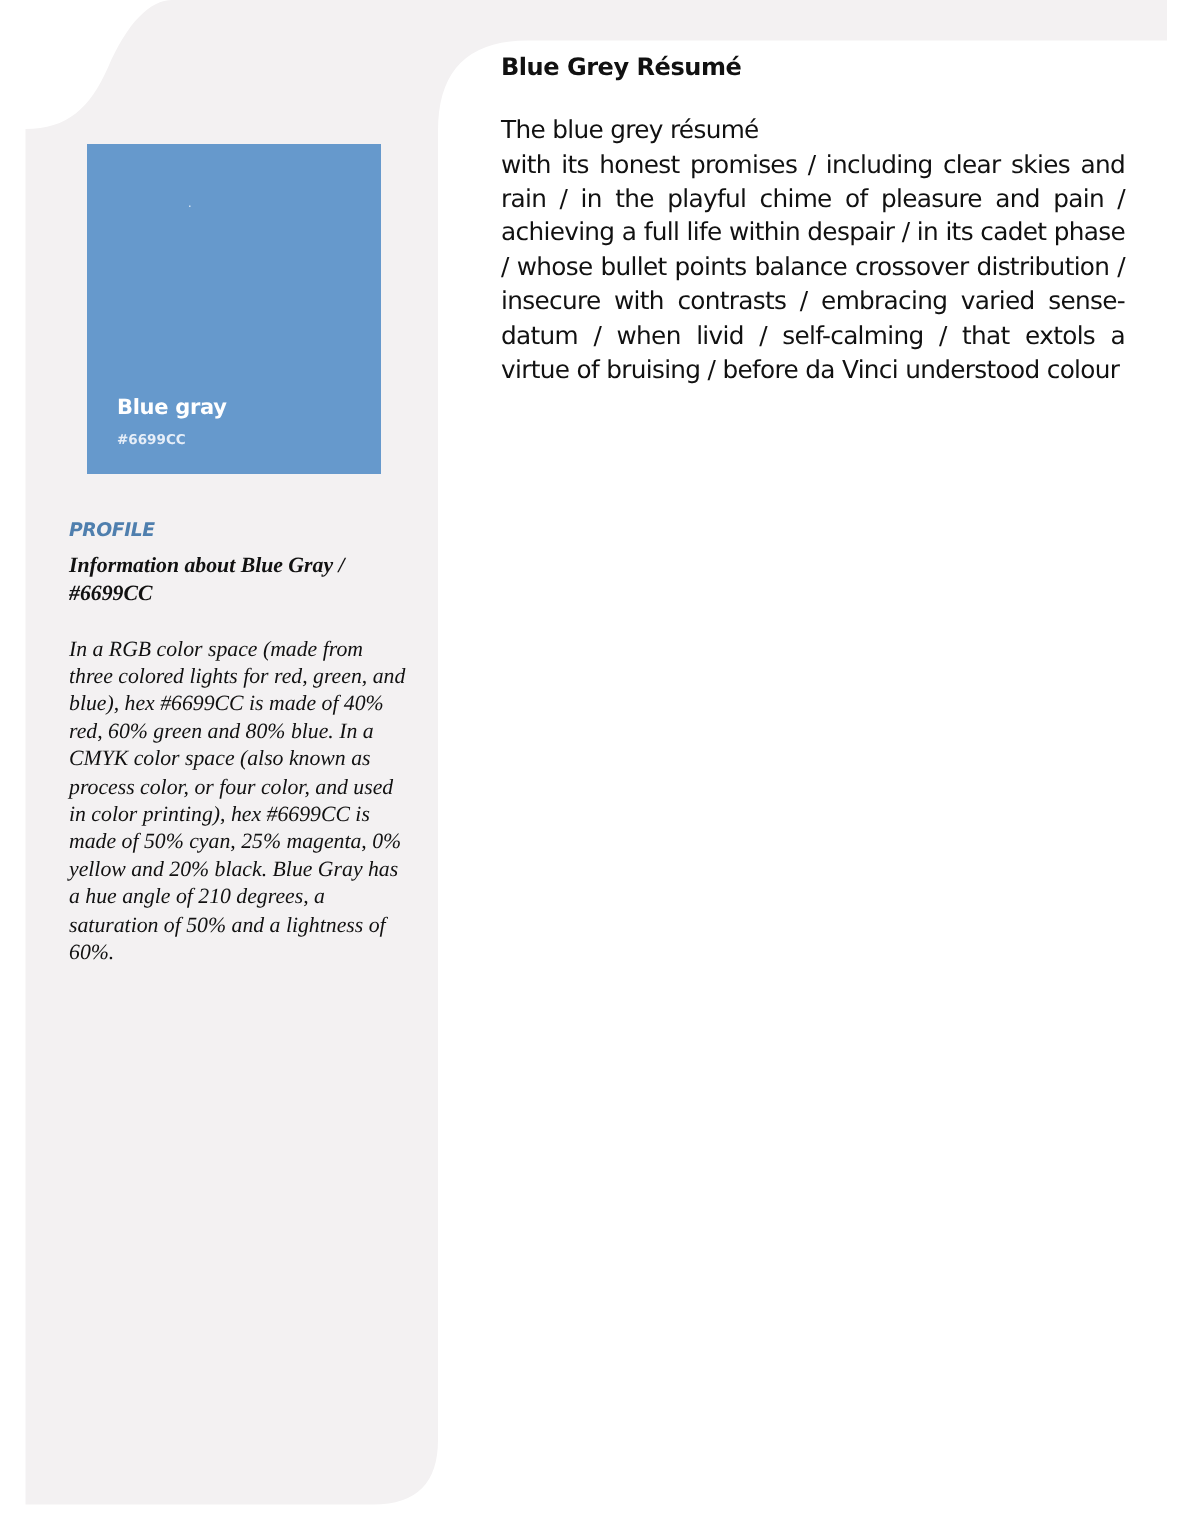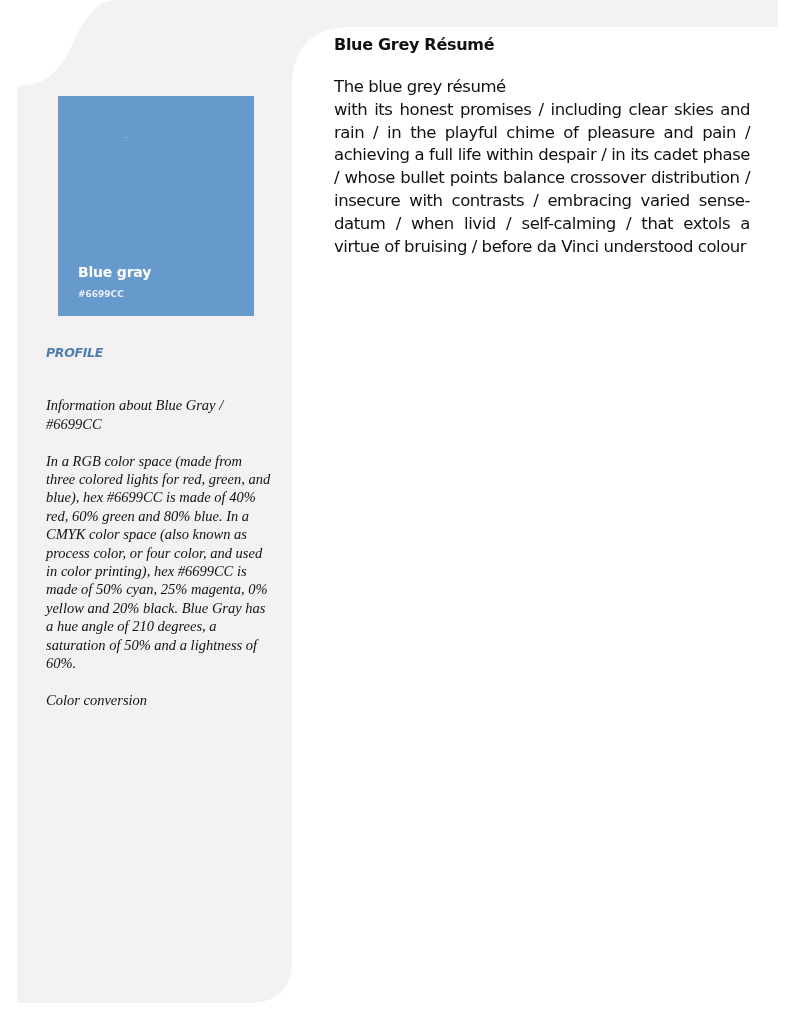--- a/index.html
+++ b/index.html
@@ -16,23 +16,23 @@
   .swatch-hex {
     position: absolute; left: 20px; top: 193px; color: #e6eef8;
     font-family: "DejaVu Sans", sans-serif; font-size: 9px; font-weight: bold;
   }
   .sidebar {
     position: absolute; left: 46px; top: 344px; width: 226px;
     font-family: "Liberation Serif", serif; font-style: italic; font-size: 14.5px; line-height: 18.4px; color: #111;
   }
   .profile-heading {
     font-family: "DejaVu Sans", sans-serif; font-style: italic; font-weight: bold; font-size: 12.5px;
-    margin: 0 0 34px 0; letter-spacing: -0.3px;
+    margin: 0 0 6px 0; letter-spacing: -0.3px;
   }
-  .sidebar .sub { font-weight: normal; margin: 0 0 18.4px 0; }
+  .sidebar .sub { font-weight: bold; margin: 0 0 18.4px 0; }
   .sidebar p { margin: 0 0 18.4px 0; }
   .main {
     position: absolute; left: 334px; top: 35px; width: 416px;
     font-family: "DejaVu Sans", sans-serif; color: #111;
   }
   .main-title { font-weight: bold; font-size: 16px; margin: 0 0 22px 0; letter-spacing: -0.3px; }
   .poem { font-size: 16.5px; line-height: 22.8px; text-align: justify; letter-spacing: -0.45px; }
   .poem .first { display: block; text-align: left; }
 </style>
 </head>
@@ -45,21 +45,20 @@
 <div class="swatch" style="background:#6699CC;">
   <div class="swatch-dot"></div>
   <div class="swatch-name">Blue gray</div>
   <div class="swatch-hex">#6699CC</div>
 </div>
 
 <div class="sidebar">
   <div class="profile-heading" style="color:#4F7FAE;">PROFILE</div>
   <div class="sub">Information about Blue Gray / #6699CC</div>
   <p>In a RGB color space (made from three colored lights for red, green, and blue), hex #6699CC is made of 40% red, 60% green and 80% blue. In a CMYK color space (also known as process color, or four color, and used in color printing), hex #6699CC is made of 50% cyan, 25% magenta, 0% yellow and 20% black. Blue Gray has a hue angle of 210 degrees, a saturation of 50% and a lightness of 60%.</p>
-  <div class="sub">Color conversion</div>
 </div>
 
 <div class="main">
   <div class="main-title">Blue Grey Résumé</div>
   <div class="poem">
     <span class="first">The blue grey résumé</span>
     <span>with its honest promises / including clear skies and rain / in the playful chime of pleasure and pain / achieving a full life within despair / in its cadet phase / whose bullet points balance crossover distribution / insecure with contrasts / embracing varied sense-datum / when livid / self-calming / that extols a virtue of bruising / before da Vinci understood colour</span>
   </div>
 </div>
 

